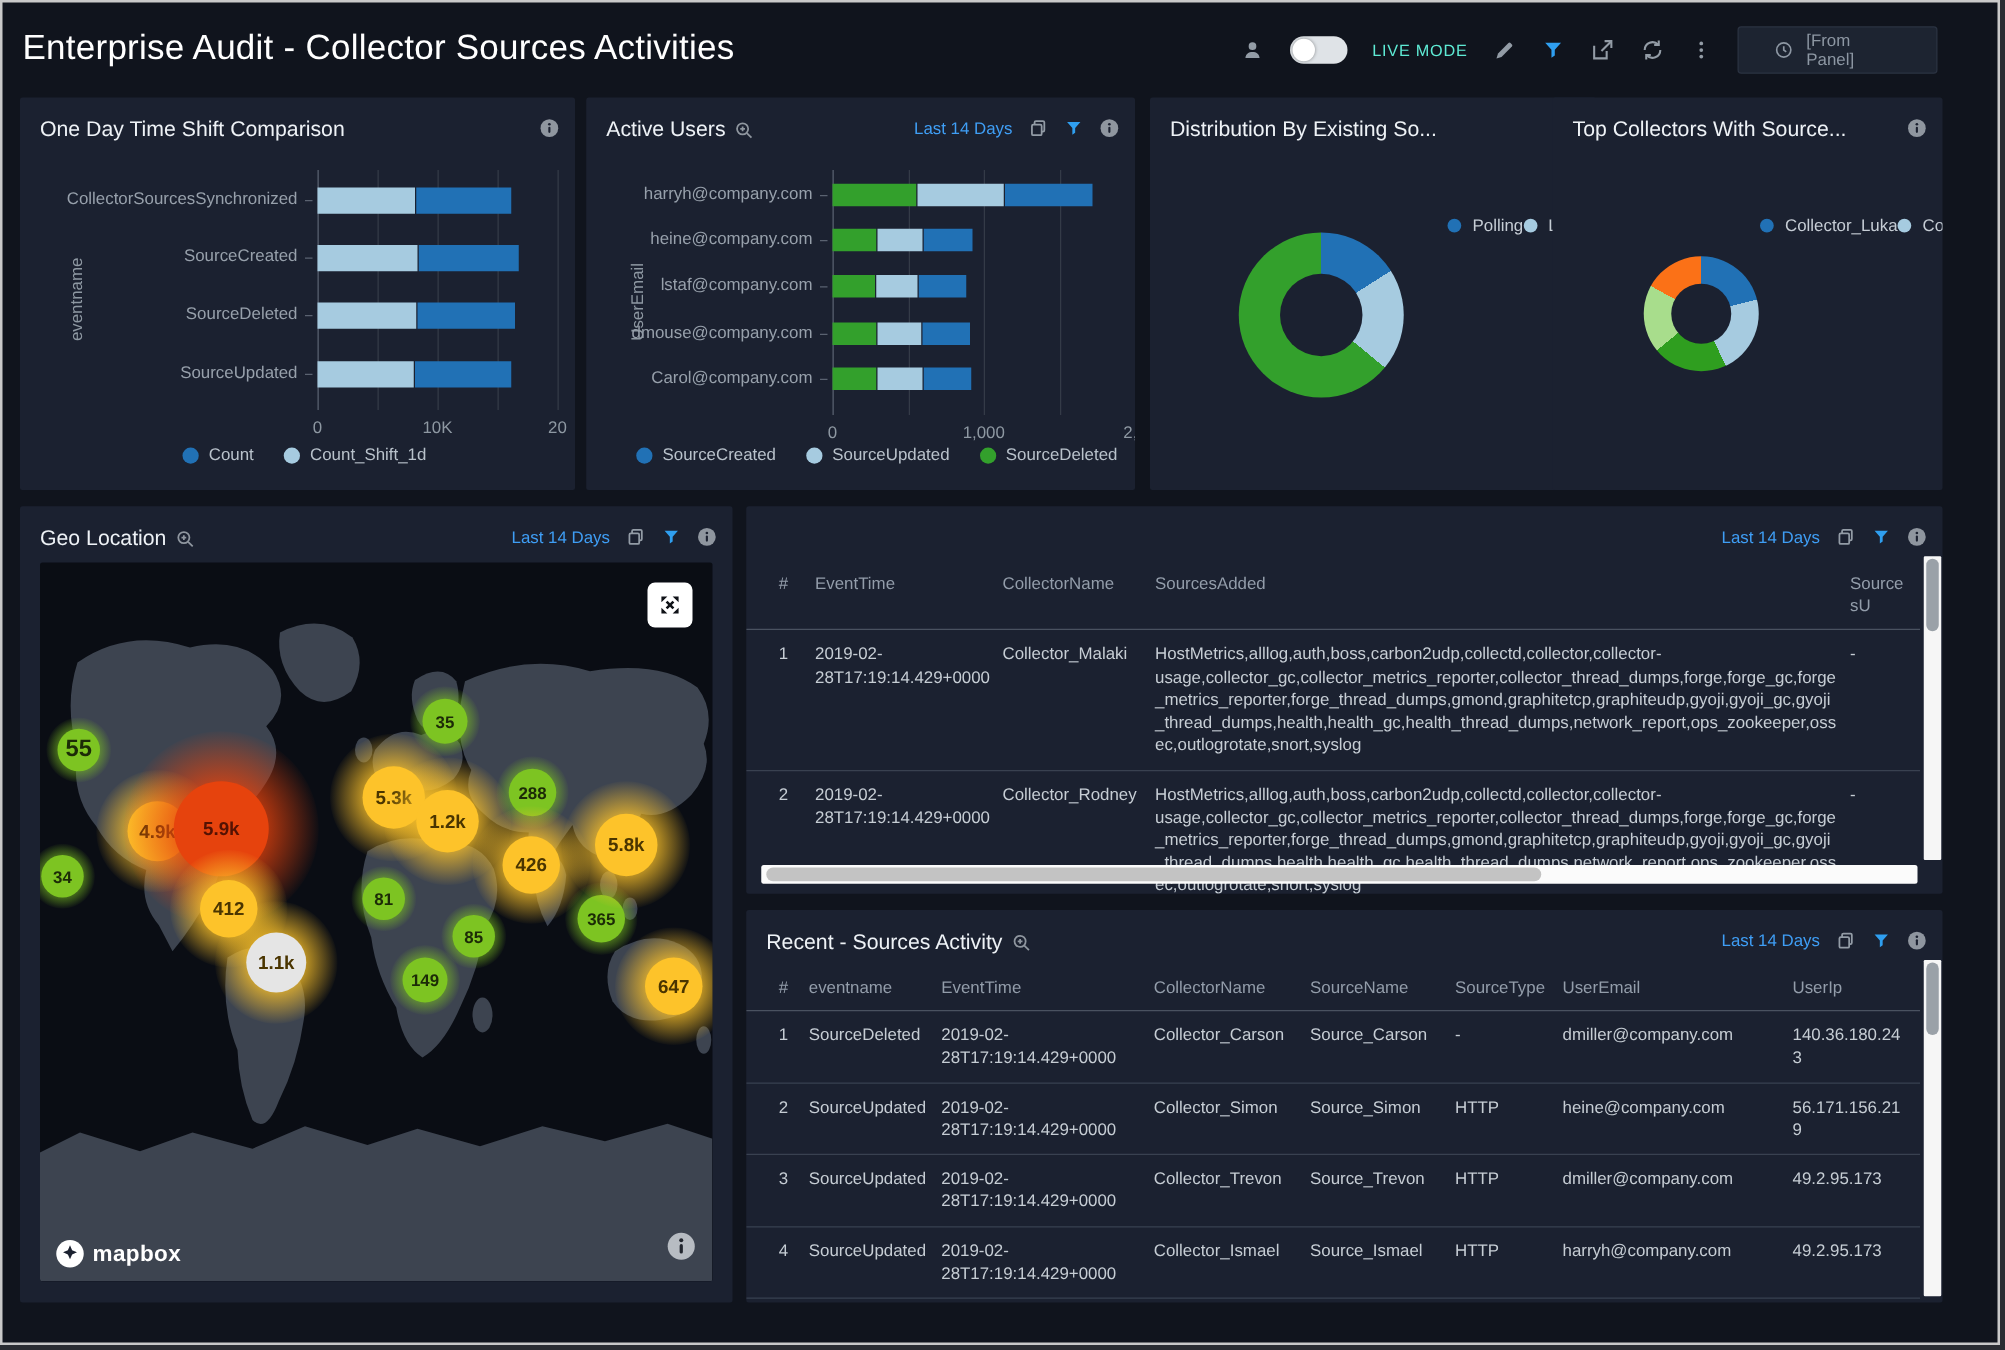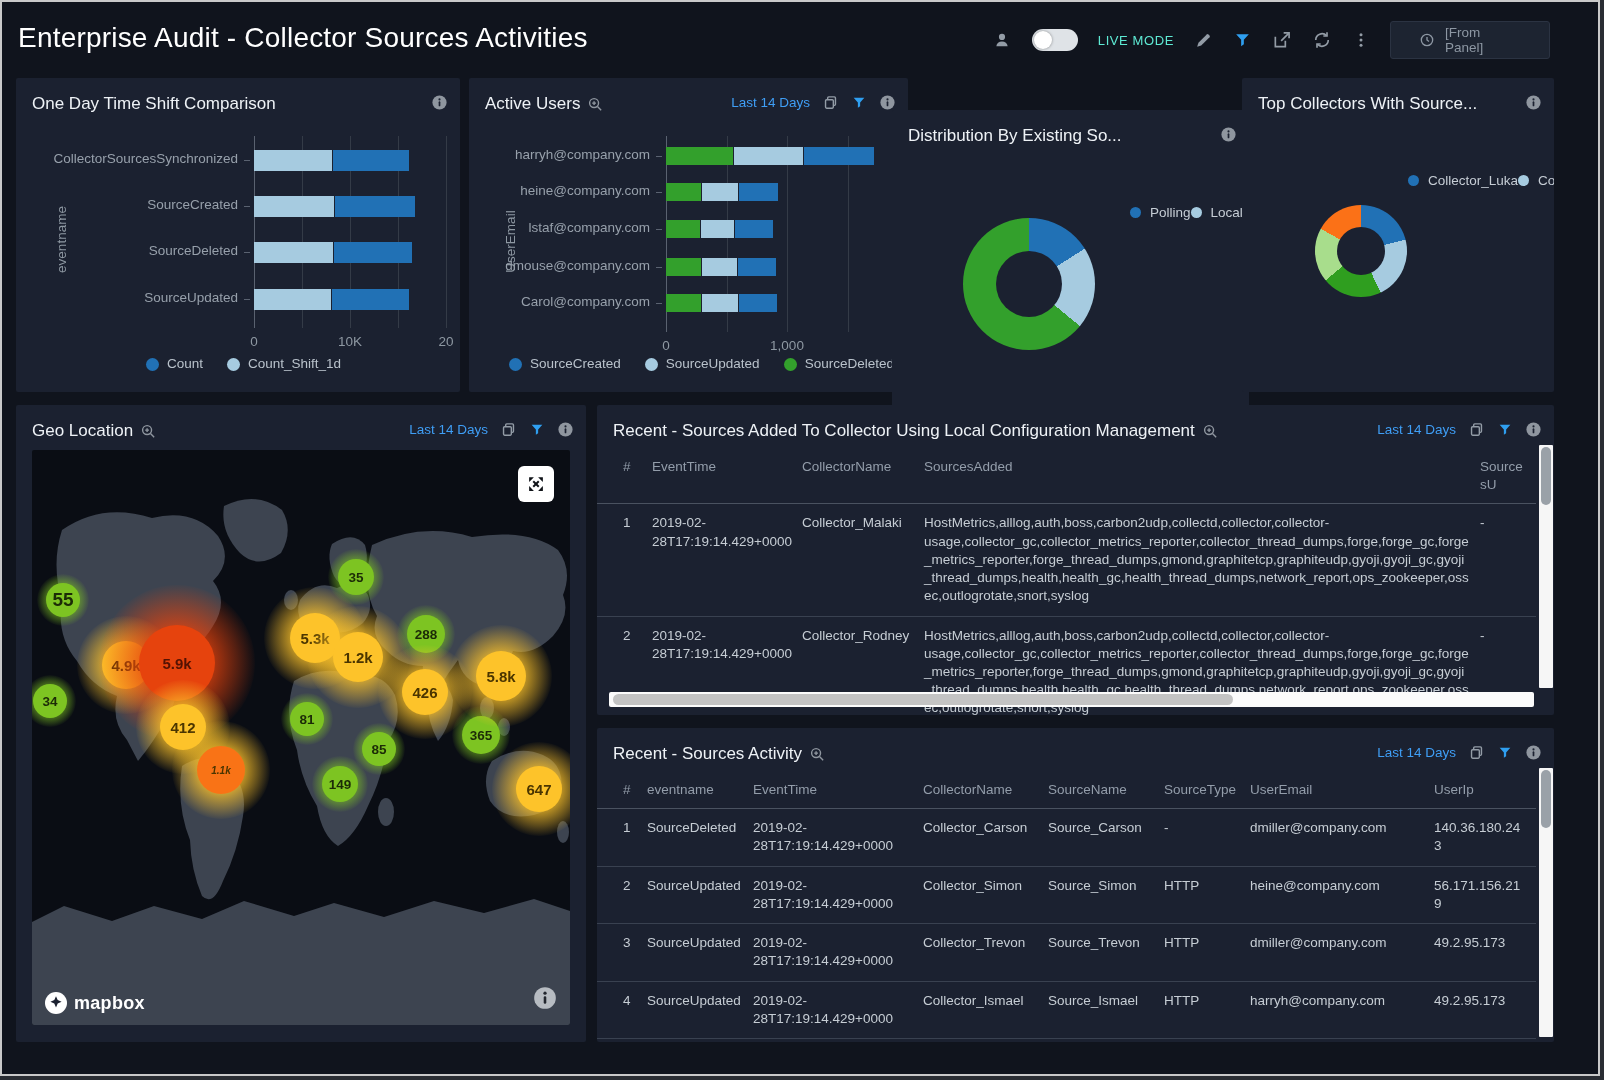--- a/index.html
+++ b/index.html
@@ -286,21 +286,21 @@
             <div class="lt">SourceUpdated</div>
           </div>
           <div class="li">
             <div class="dot" style="background: rgb(51, 160, 44);"></div>
             <div class="lt">SourceDeleted</div>
           </div>
         </div>
       </div>
   </div>
 
-  <div class="panel" id="p-dist" style="left:890px; top:76px; width:357px; height:314px;margin-top:32px;">
+  <div class="panel" id="p-dist" style="left:918px; top:76px; width:357px; height:314px;">
     <div class="ptitle">
         <span>Distribution By Existing So...</span>
       </div>
     <div class="hicons">
       <span class="icon gray-ic">
         <svg width="17" height="17" viewBox="0 0 24 24">
             <circle cx="12" cy="12" r="10" fill="#8f969f"></circle>
             <circle cx="12" cy="7.6" r="1.5" fill="#1b2130"></circle>
             <rect x="10.8" y="10.4" width="2.4" height="7" rx="1.2" fill="#1b2130"></rect>
           </svg>
@@ -446,21 +446,21 @@
           <div class="bubble" style="left: 145px; top: 213px;">
             <div class="halo" style="width: 155.8px; height: 155.8px; background: radial-gradient(circle, rgba(230, 67, 13, 0.8) 30%, rgba(230, 67, 13, 0.333) 55%, transparent 72%);"></div>
             <div class="core" style="width: 76px; height: 76px; background: rgb(230, 67, 13); color: rgb(84, 18, 3); font-size: 15px;">5.9k</div>
           </div>
           <div class="bubble" style="left: 151px; top: 277px;">
             <div class="halo" style="width: 94.3px; height: 94.3px; background: radial-gradient(circle, rgba(253, 195, 42, 0.8) 30%, rgba(253, 195, 42, 0.333) 55%, transparent 72%);"></div>
             <div class="core" style="width: 46px; height: 46px; background: rgb(253, 195, 42); color: rgb(74, 53, 0); font-size: 15px;">412</div>
           </div>
           <div class="bubble" style="left: 189px; top: 320px;">
             <div class="halo" style="width: 98.4px; height: 98.4px; background: radial-gradient(circle, rgba(253, 195, 42, 0.8) 30%, rgba(253, 195, 42, 0.333) 55%, transparent 72%);"></div>
-            <div class="core" style="width: 48px; height: 48px; background: #f97316; color: rgb(74, 53, 0); font-size: 10px; font-style: italic;">1.1k</div>
+            <div class="core" style="width: 48px; height: 48px; background: #e5e5e5; color: rgb(74, 53, 0); font-size: 15px;">1.1k</div>
           </div>
           <div class="bubble" style="left: 283px; top: 188px;">
             <div class="halo" style="width: 102.5px; height: 102.5px; background: radial-gradient(circle, rgba(253, 195, 42, 0.8) 30%, rgba(253, 195, 42, 0.333) 55%, transparent 72%);"></div>
             <div class="core" style="width: 50px; height: 50px; background: rgb(253, 195, 42); color: rgb(74, 53, 0); font-size: 15px;">5.3k</div>
           </div>
           <div class="bubble" style="left: 326px; top: 207px;">
             <div class="halo" style="width: 102.5px; height: 102.5px; background: radial-gradient(circle, rgba(253, 195, 42, 0.8) 30%, rgba(253, 195, 42, 0.333) 55%, transparent 72%);"></div>
             <div class="core" style="width: 50px; height: 50px; background: rgb(253, 195, 42); color: rgb(74, 53, 0); font-size: 15px;">1.2k</div>
           </div>
           <div class="bubble" style="left: 324px; top: 127px;">
@@ -511,30 +511,20 @@
         <svg width="26" height="26" viewBox="0 0 24 24">
             <circle cx="12" cy="12" r="10" fill="#b7bcc2"></circle>
             <circle cx="12" cy="7.6" r="1.5" fill="#22262e"></circle>
             <rect x="10.8" y="10.4" width="2.4" height="7" rx="1.2" fill="#22262e"></rect>
           </svg>
       </div>
     </div>
   </div>
 
   <div class="panel" id="p-tbl1" style="left:595px; top:403px; width:957px; height:310px;">
-    <div class="ptitle">
-      <span>Recent - Sources Added To Collector Using Local Configuration Management</span>
-      <span class="icon gray-ic">
-        <svg width="17" height="17" viewBox="0 0 24 24" fill="none" stroke="#8f969f" stroke-width="2">
-            <circle cx="10" cy="10" r="6.3"></circle>
-            <path d="M14.8 14.8L20 20"></path>
-            <path d="M10 7.3v5.4M7.3 10h5.4"></path>
-          </svg>
-      </span>
-    </div>
     <div class="hicons">
       <span class="range-label">Last 14 Days</span>
       <span class="icon gray-ic">
         <svg width="17" height="17" viewBox="0 0 24 24" fill="none" stroke="currentColor" stroke-width="2">
             <rect x="8" y="4" width="11" height="12" rx="1.5"></rect>
             <rect x="5" y="8" width="11" height="12" rx="1.5" fill="#1b2130"></rect>
           </svg>
       </span>
       <span class="icon blue-ic">
         <svg width="16" height="16" viewBox="0 0 24 24" fill="currentColor">

